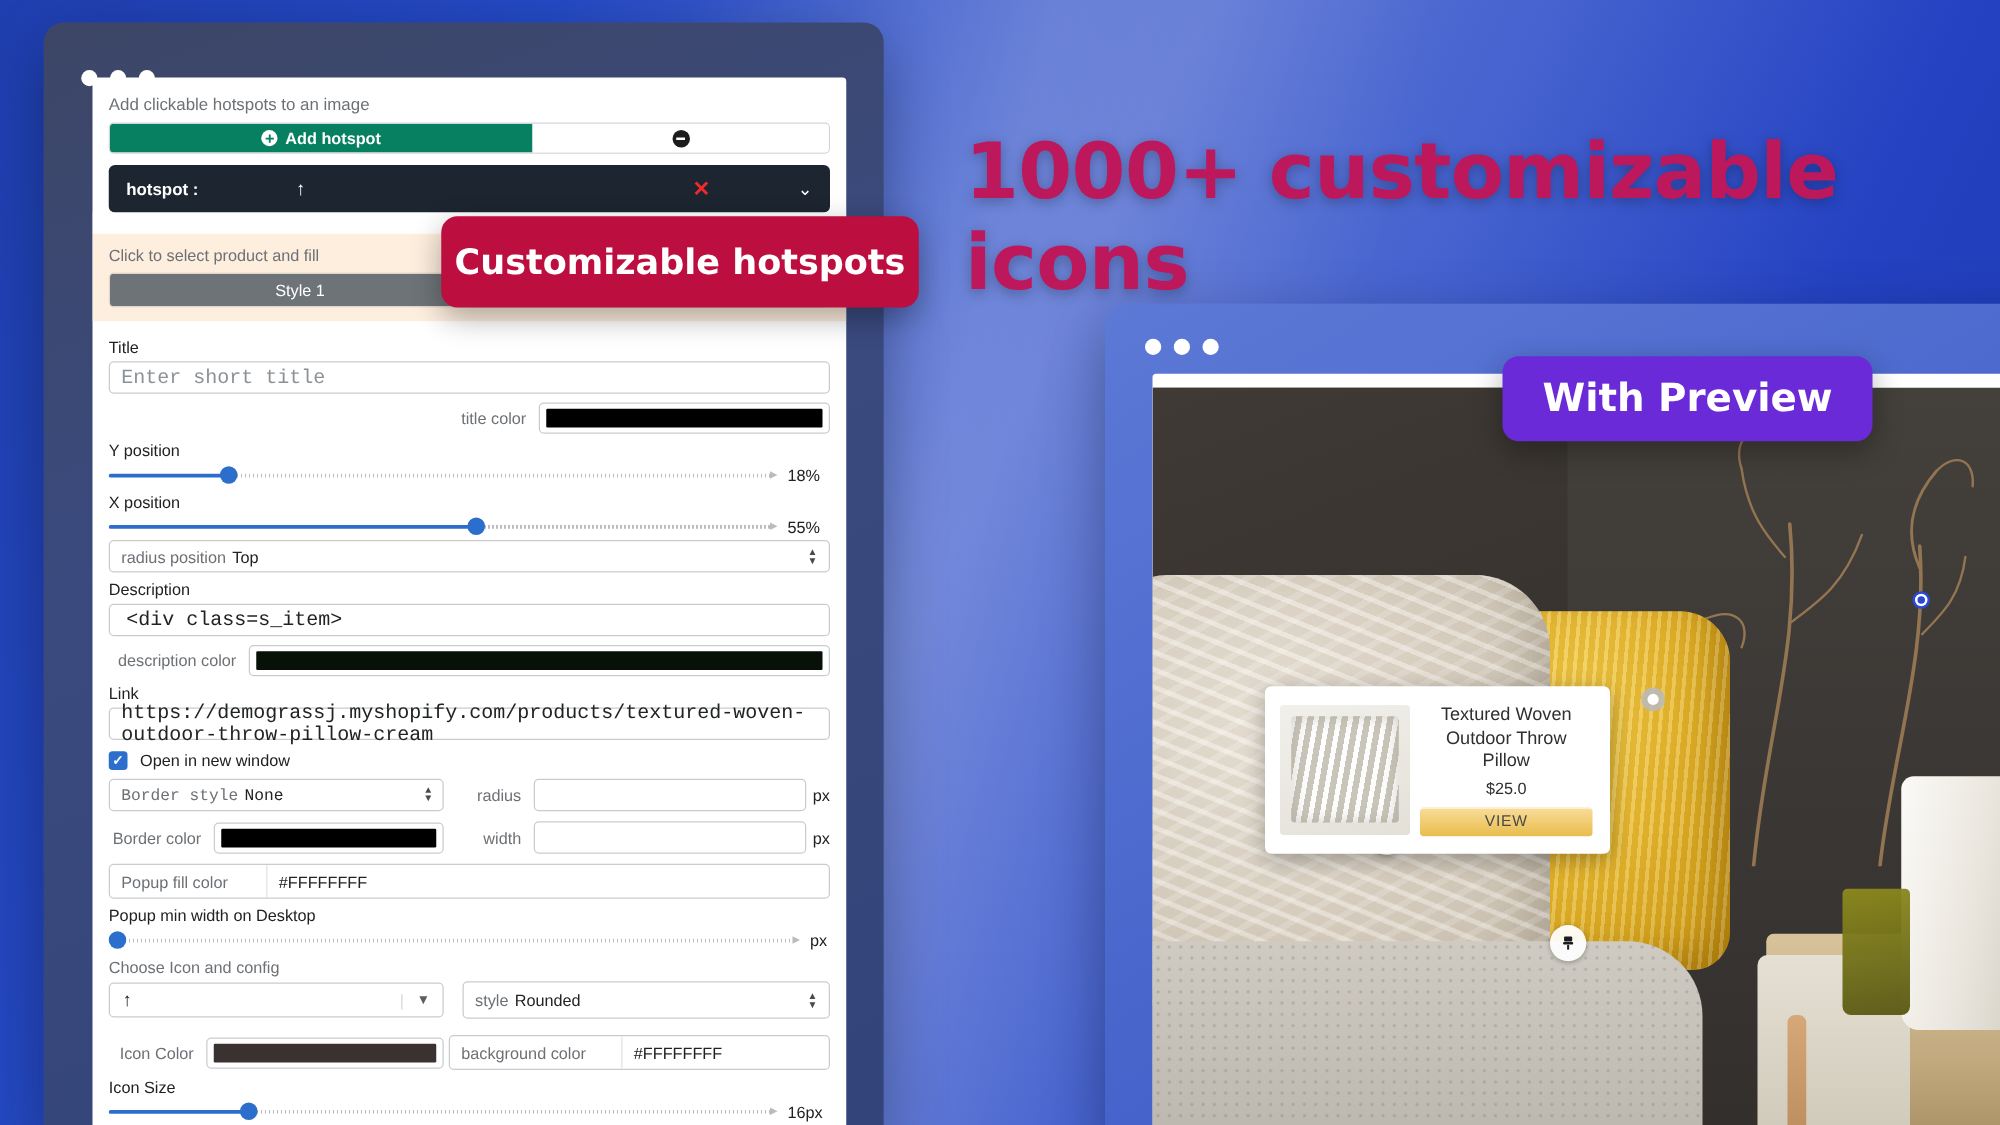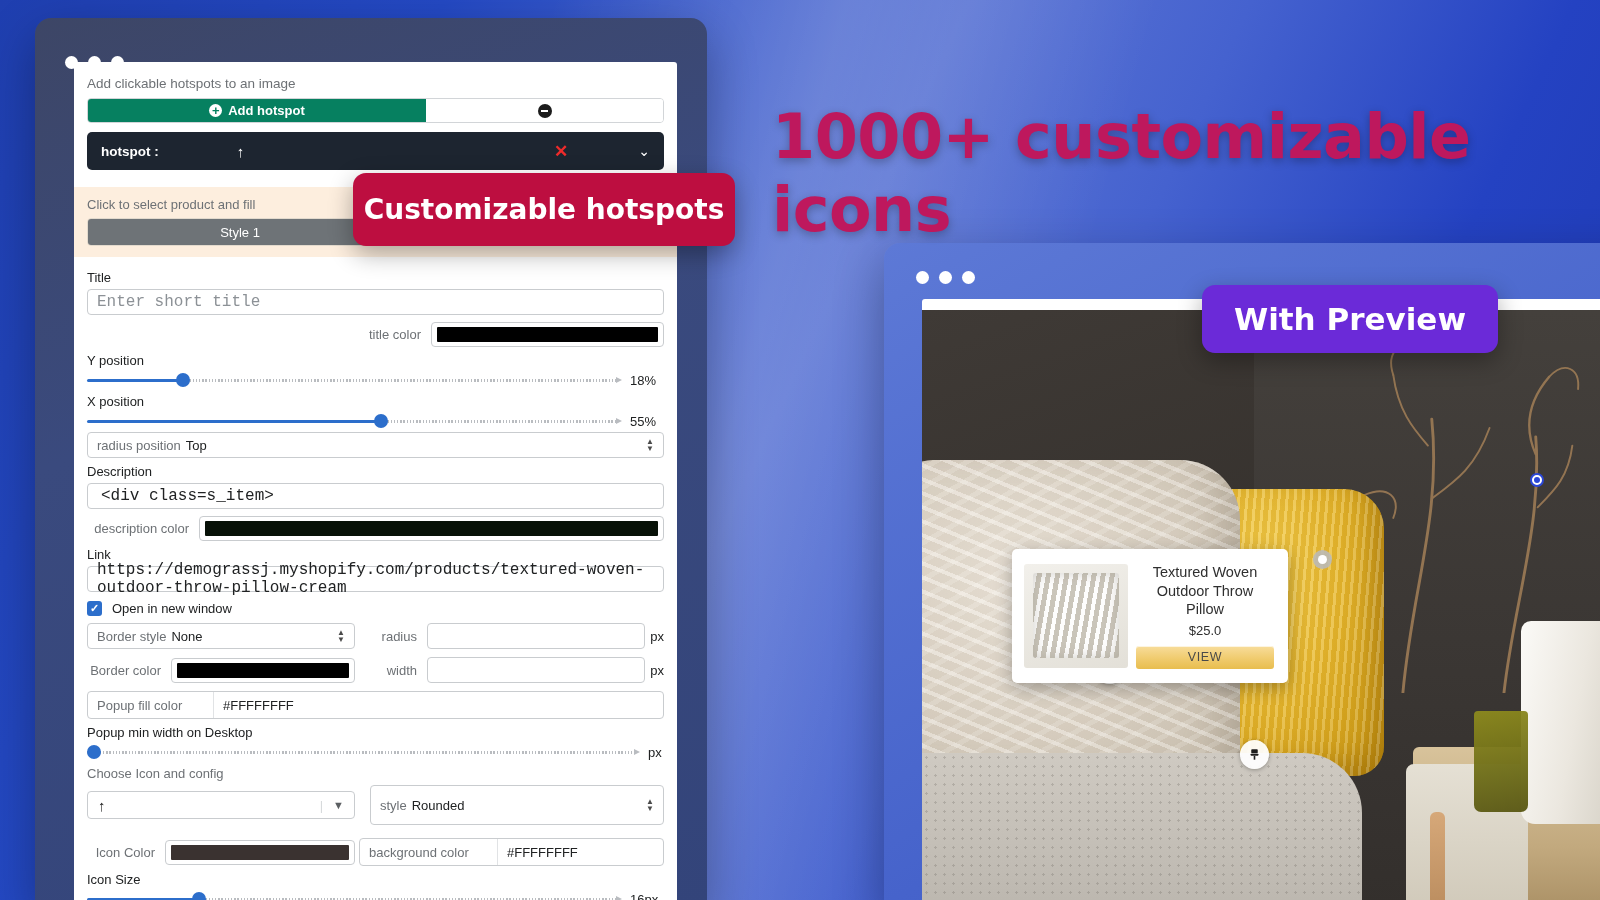--- a/index.html
+++ b/index.html
@@ -349,21 +349,21 @@
 
       <div class="lab">Link</div>
       <div class="input">https://demograssj.myshopify.com/products/textured-woven-outdoor-throw-pillow-cream</div>
 
       <div class="check-row">
         <div class="cbox">✓</div>
         <div>Open in new window</div>
       </div>
 
       <div class="two">
-        <div class="select" style="flex:0 0 268px;">
+        <div class="select" style="flex:0 0 268px;font-family:Liberation Mono, monospace;">
           <span class="pre">Border style</span>
           <span class="val">None</span>
           <span class="spin">▲<br>▼</span>
         </div>
         <div class="clab" style="flex:0 0 72px; text-align:right; padding-right:10px; color:#6d7175; font-size:13px;">radius</div>
         <div class="input" style="flex:1;"></div>
         <div class="unit">px</div>
       </div>
 
       <div class="two" style="margin-top:8px;">
@@ -391,21 +391,21 @@
         <div class="sval" style="min-width:16px;">px</div>
       </div>
 
       <div class="lab" style="color:#6d7175;">Choose Icon and config</div>
       <div class="two">
         <div class="icon-select">
           <span class="gly">↑</span>
           <span class="sep">|</span>
           <span class="cv">▼</span>
         </div>
-        <div class="select" style="flex:1; margin-left:15px; height:40px;">
+        <div class="select" style="flex:1; margin-left:15px; height:30px;">
           <span class="pre">style</span>
           <span class="val">Rounded</span>
           <span class="spin">▲<br>▼</span>
         </div>
       </div>
 
       <div class="two" style="margin-top:13px;">
         <div class="clab" style="flex:0 0 78px; text-align:right; padding-right:10px; color:#6d7175; font-size:13px;">Icon Color</div>
         <div class="swatch-wrap" style="flex:0 0 190px;">
           <div class="swatch" style="background:#3a3230;"></div>

